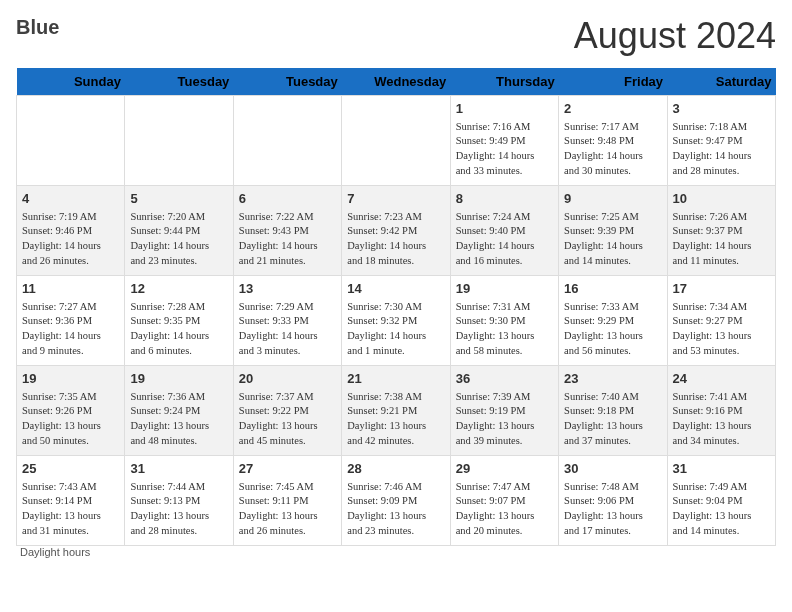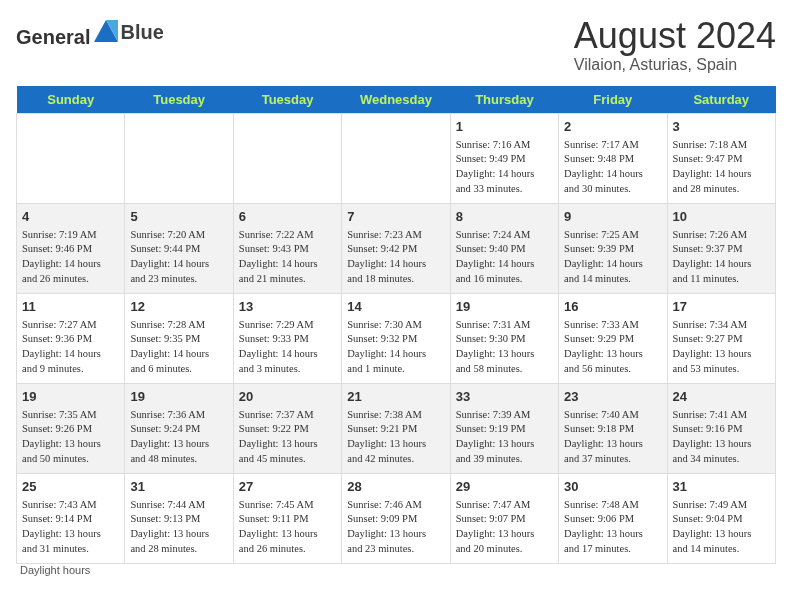--- a/index.html
+++ b/index.html
@@ -29,42 +29,42 @@
       font-size: 20px;
       font-weight: bold;
       color: #404040;
     }
     .logo-icon {
       width: 28px;
       height: 28px;
       margin-left: 2px;
     }
     .title-block {
-      text-align: left;
+      text-align: right;
     }
     .main-title {
       font-size: 36px;
       font-weight: normal;
       color: #333;
       line-height: 1.1;
     }
     .subtitle {
       font-size: 16px;
       color: #555;
     }
     table {
       width: 100%;
       border-collapse: collapse;
       font-size: 11px;
     }
     thead th {
       background-color: #1a6fc4;
-      color: #bef264;
+      color: #000000;
       padding: 6px 4px;
-      text-align: center;
+      text-align: right;
       font-size: 13px;
       font-weight: bold;
     }
     tbody tr {
       vertical-align: top;
     }
     tbody td {
       border: 1px solid #ddd;
       padding: 4px 5px;
       min-height: 80px;
@@ -100,33 +100,26 @@
       color: #555;
       text-align: left;
       padding-left: 4px;
     }
   </style>
 </head>
 <body>
 
 <div class="header">
   <div class="logo">
-    <div>
-      <span class="logo-text-general">General</span><svg class="logo-icon" viewBox="0 0 28 28" xmlns="http://www.w3.org/2000/svg">
-        <polygon points="2,26 14,4 26,26" fill="#1a6fc4"></polygon>
-        <polygon points="14,4 26,4 26,26" fill="#4aa8e0"></polygon>
-      </svg>
-    </div>
     <div>
       <span class="logo-text-blue">Blue</span>
     </div>
   </div>
   <div class="title-block">
     <div class="main-title">August 2024</div>
-    <div class="subtitle">Vilaion, Asturias, Spain</div>
   </div>
 </div>
 
 <table>
   <thead>
     <tr>
     <th>Sunday</th>
         <th>Tuesday</th>
         <th>Tuesday</th>
         <th>Wednesday</th>
@@ -225,21 +218,21 @@
         </td>
         <td>
           <span class="day-number">20</span>
           <div class="day-info">Sunrise: 7:37 AM<br>Sunset: 9:22 PM<br>Daylight: 13 hours<br>and 45 minutes.</div>
         </td>
         <td>
           <span class="day-number">21</span>
           <div class="day-info">Sunrise: 7:38 AM<br>Sunset: 9:21 PM<br>Daylight: 13 hours<br>and 42 minutes.</div>
         </td>
         <td>
-          <span class="day-number">33</span>
+          <span class="day-number">36</span>
           <div class="day-info">Sunrise: 7:39 AM<br>Sunset: 9:19 PM<br>Daylight: 13 hours<br>and 39 minutes.</div>
         </td>
         <td>
           <span class="day-number">23</span>
           <div class="day-info">Sunrise: 7:40 AM<br>Sunset: 9:18 PM<br>Daylight: 13 hours<br>and 37 minutes.</div>
         </td>
         <td>
           <span class="day-number">24</span>
           <div class="day-info">Sunrise: 7:41 AM<br>Sunset: 9:16 PM<br>Daylight: 13 hours<br>and 34 minutes.</div>
         </td>

